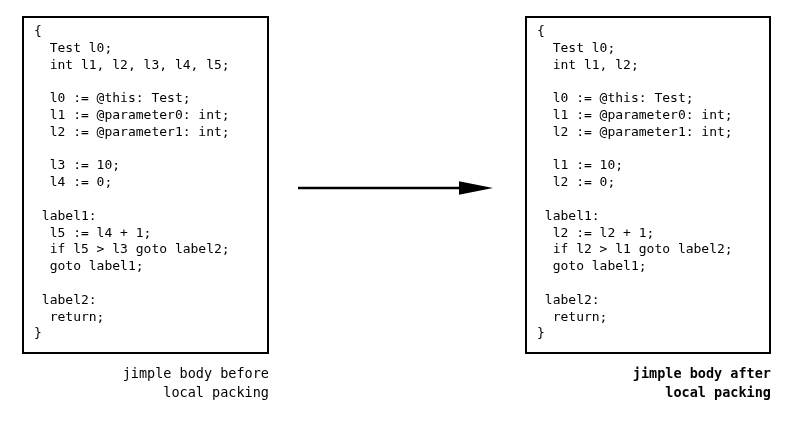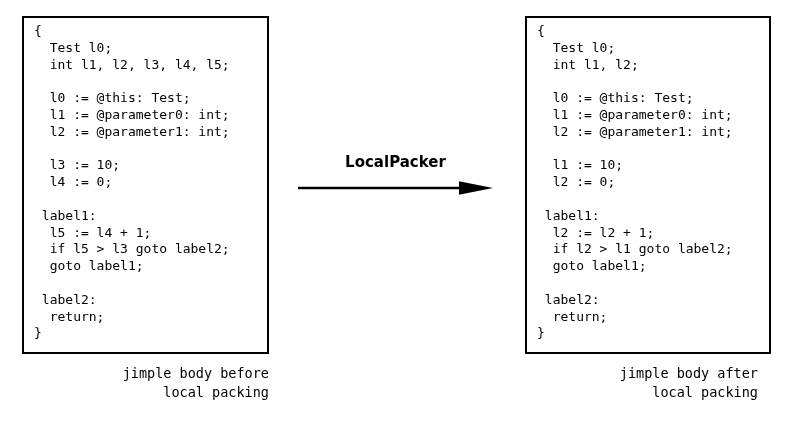--- a/index.html
+++ b/index.html
@@ -39,21 +39,21 @@
     position: absolute;
     top: 364px;
     text-align: right;
     font-family: "DejaVu Sans Mono", monospace;
     font-size: 13.5px;
     line-height: 19px;
     white-space: pre-line;
     color: #000000;
   }
   .caption.before { left: 22px;  width: 247px; }
-  .caption.after  { left: 512px; width: 246px; }
+  .caption.after  { left: 525px; width: 246px; font-weight: bold; }
   .transform-label {
     position: absolute;
     left: 298px;
     top: 153px;
     width: 195px;
     text-align: center;
     font-family: "DejaVu Sans", "Liberation Sans", sans-serif;
     font-weight: bold;
     font-size: 15px;
     color: #000000;
@@ -86,21 +86,20 @@
  label1:
   l5 := l4 + 1;
   if l5 &gt; l3 goto label2;
   goto label1;
 
  label2:
   return;
 }</pre>
   </div>
 
-  <div class="transform-label">LocalPacker</div>
 
   <svg class="transform-arrow" viewBox="0 0 195 20" xmlns="http://www.w3.org/2000/svg" aria-hidden="true">
     <line x1="0" y1="10" x2="168" y2="10" stroke="#000000" stroke-width="2.6"></line>
     <polygon points="161,3.2 195,10 161,16.8" fill="#000000"></polygon>
   </svg>
 
   <div class="code-box after">
     <pre>{
   Test l0;
   int l1, l2;

